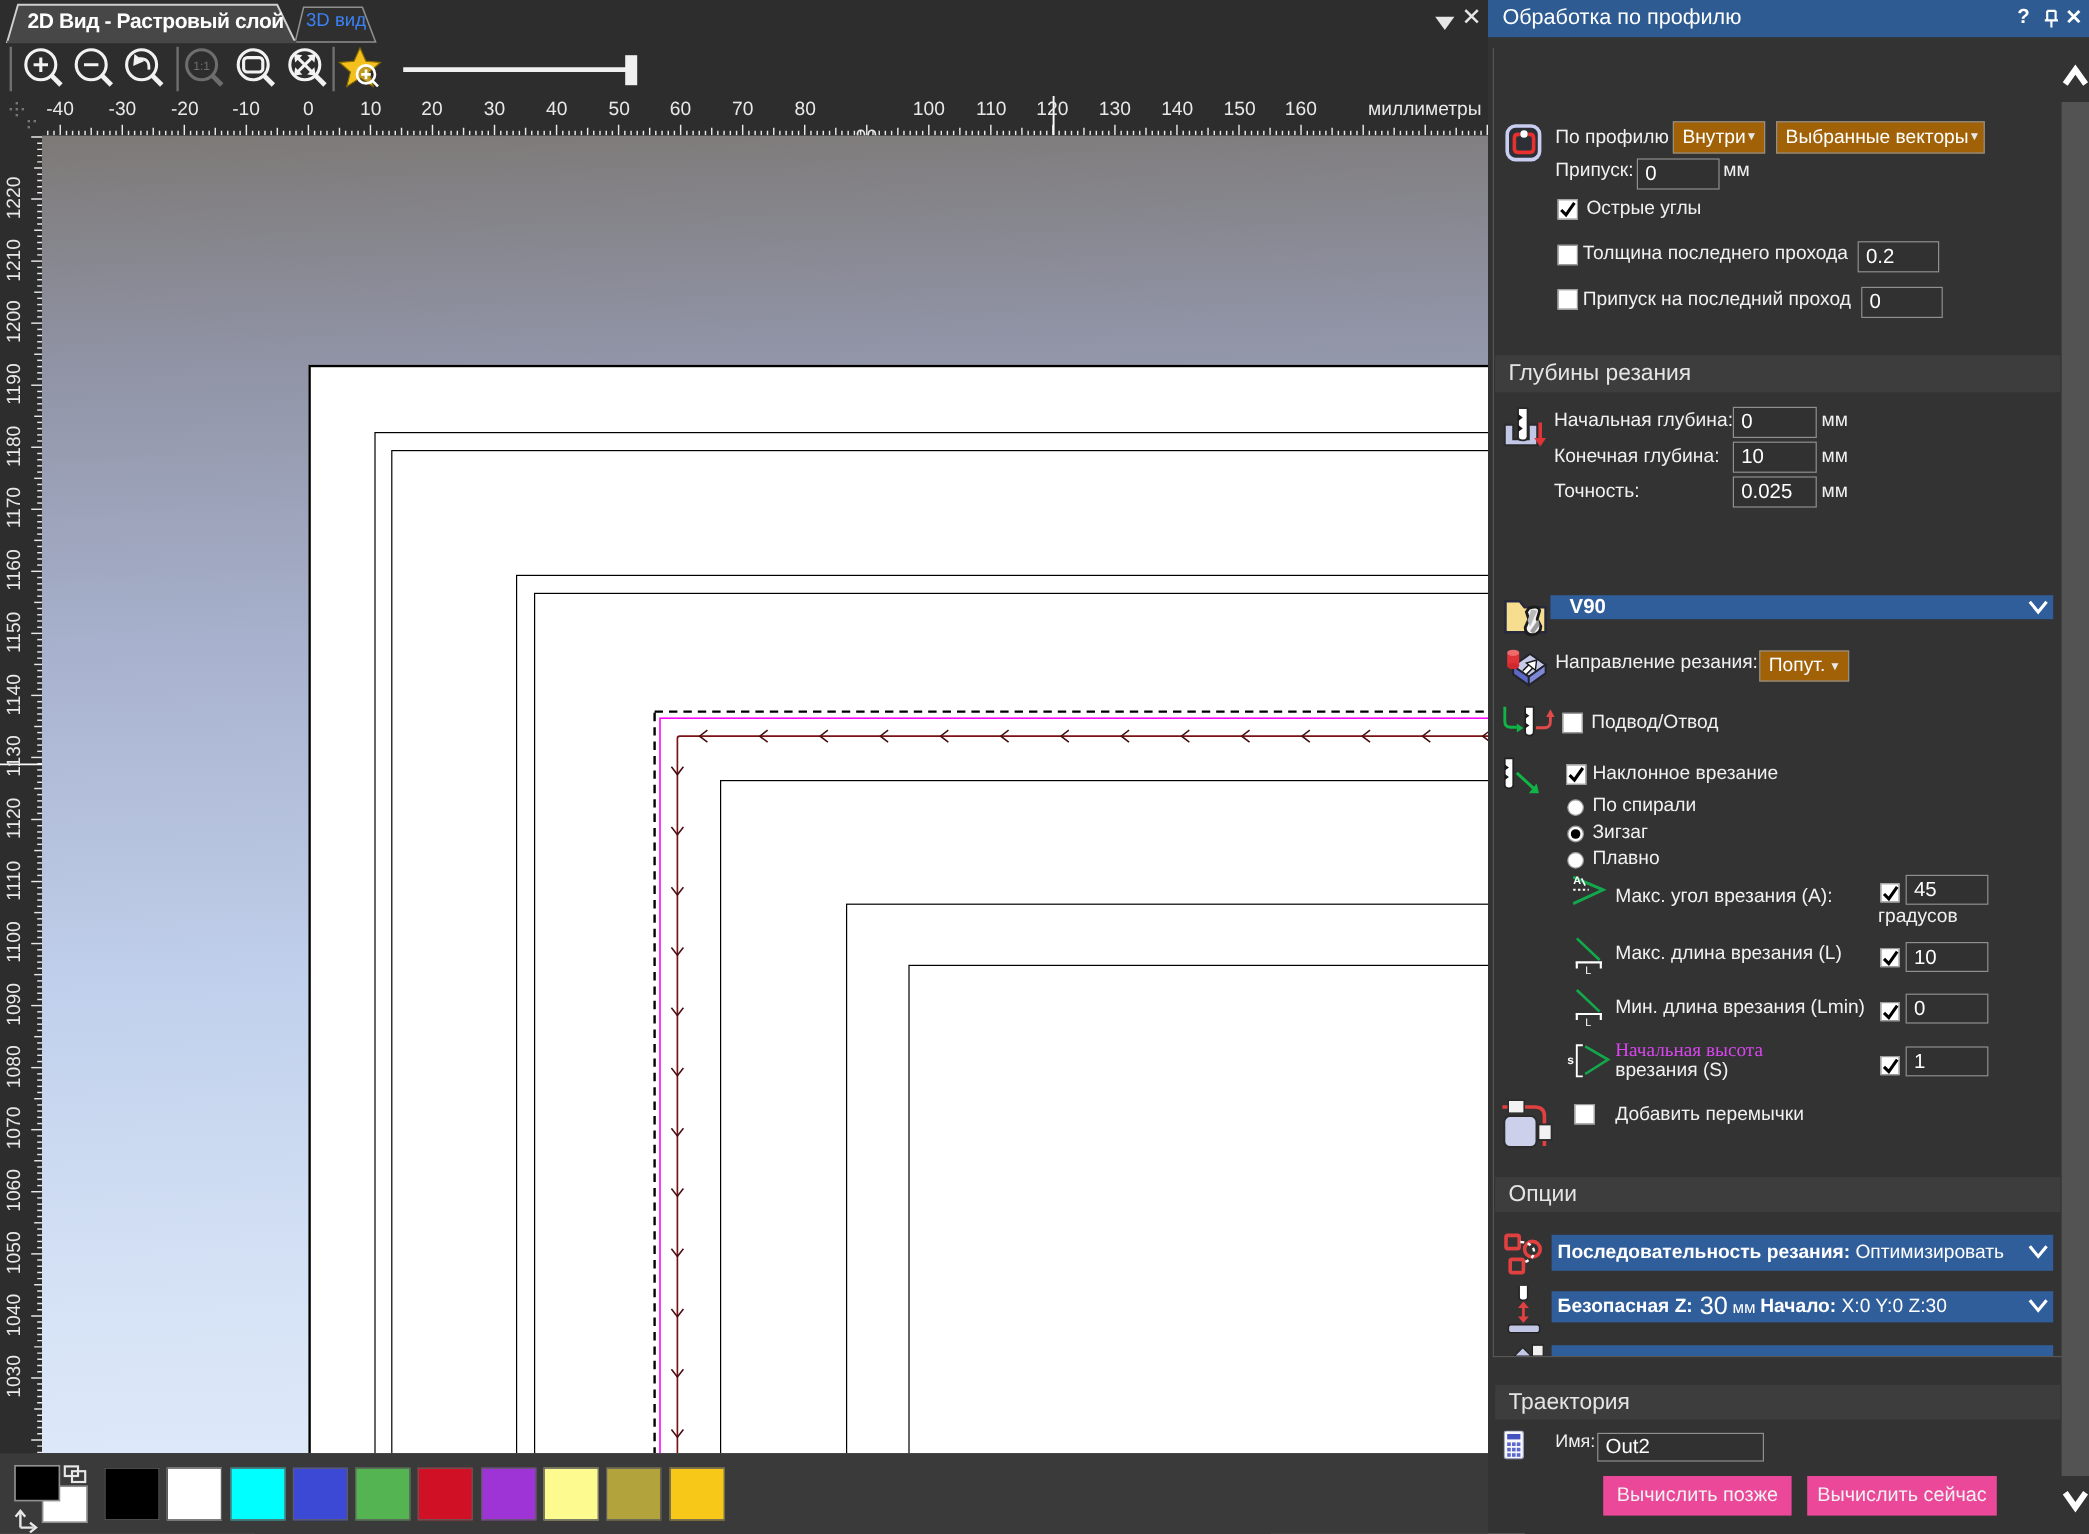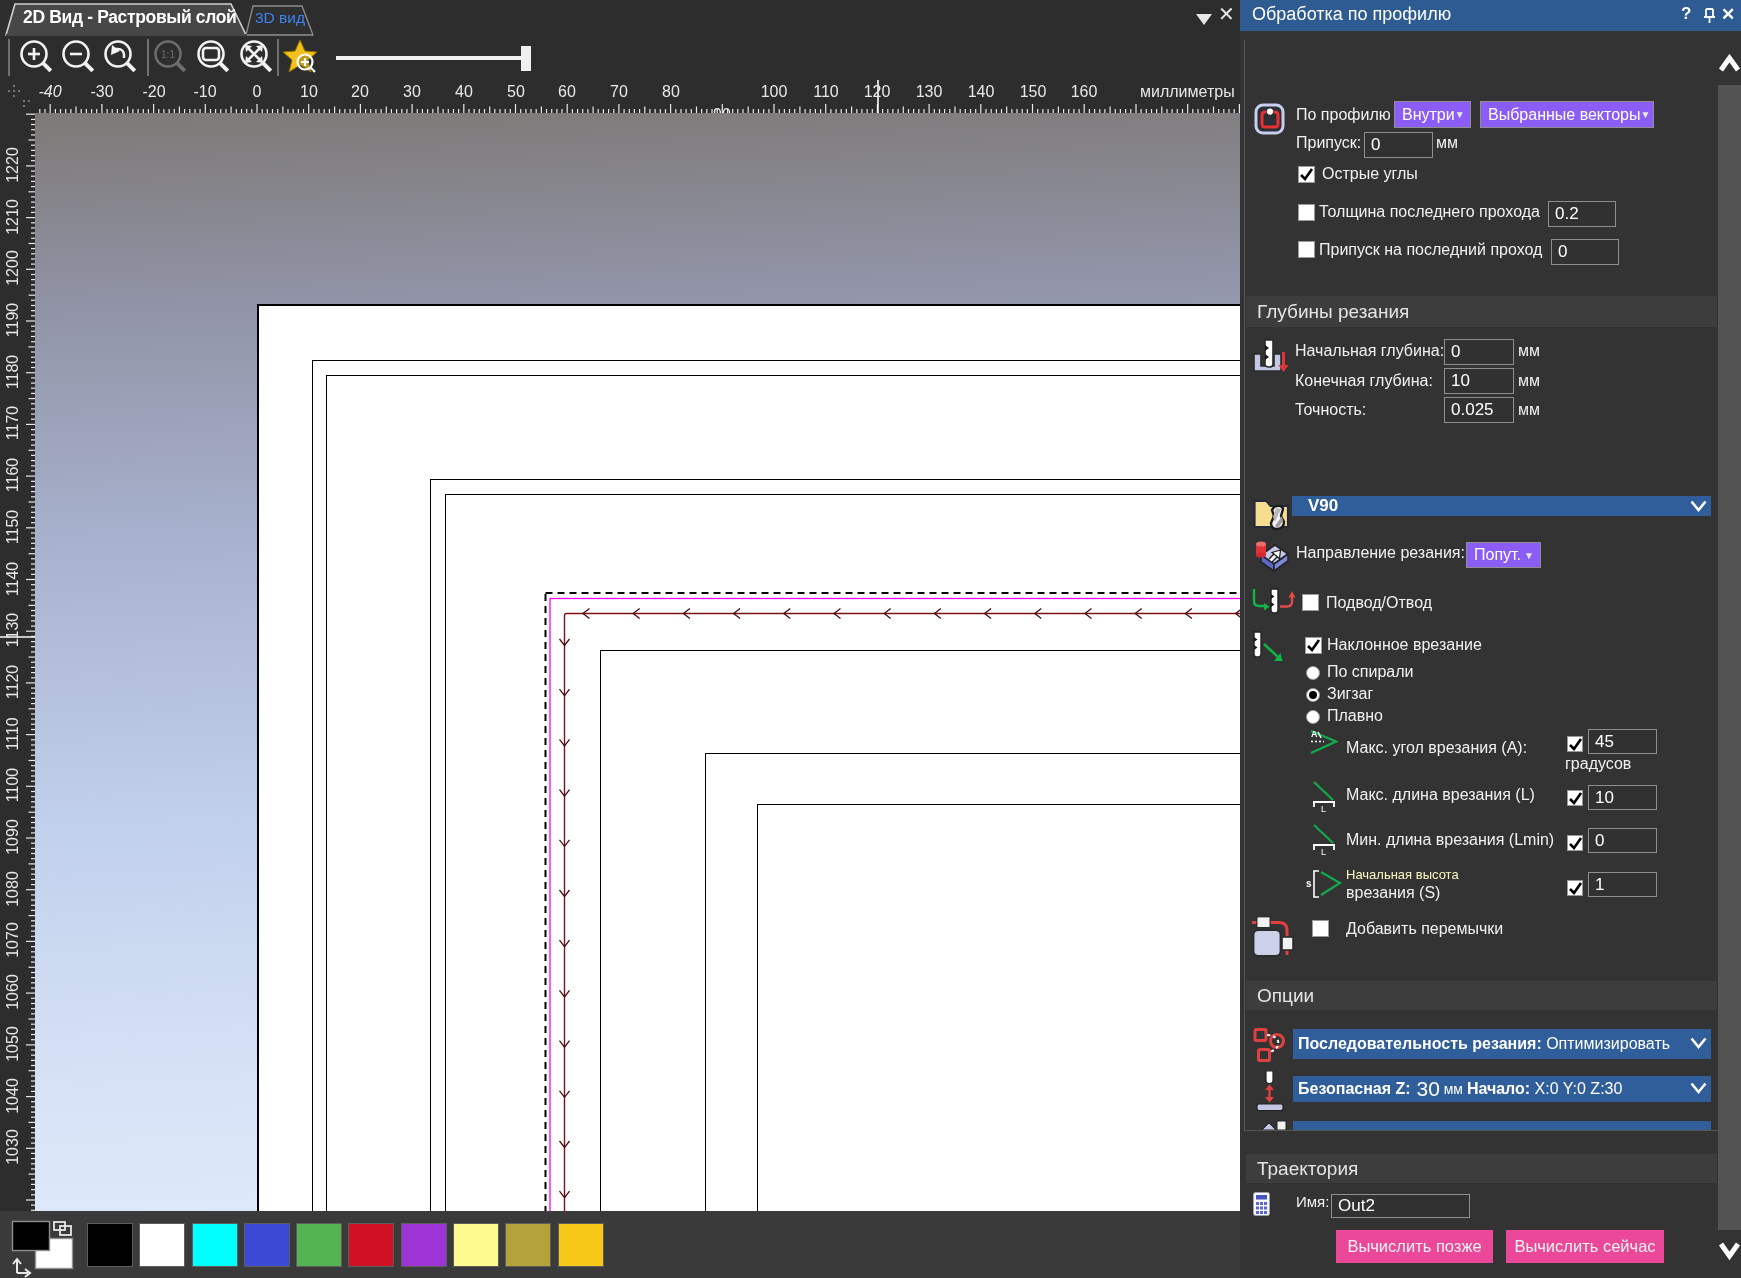--- a/index.html
+++ b/index.html
@@ -3,21 +3,21 @@
 <style>
 html,body{margin:0;padding:0;}
 body{width:1741px;height:1278px;overflow:hidden;background:#333333;
      font-family:"Liberation Sans", sans-serif; position:relative;}
 .a{position:absolute;}
 .lbl{color:#f1f1f1;font-size:16px;white-space:nowrap;}
 .hdr{background:#3d3d3d;color:#e4e4e4;font-size:19px;padding-left:11px;box-sizing:border-box;
      display:flex;align-items:center;}
 .inp{background:#313131;border:1px solid #8f8f8f;color:#ffffff;font-size:17px;
      padding-left:6px;display:flex;align-items:center;white-space:nowrap;box-sizing:border-box;}
-.dd{background:#8b5cf6;border:1px solid #8f8f8f;color:#ffffff;font-size:16px;
+.dd{background:#a16207;border:1px solid #8f8f8f;color:#ffffff;font-size:16px;
     padding-left:7px;display:flex;align-items:center;box-sizing:border-box;white-space:nowrap;}
 .dd .ar{margin-left:auto;margin-right:6px;font-size:10px;color:#e8e8e8;}
 .cb{background:#ffffff;border:1px solid #9a9a9a;box-sizing:border-box;}
 .bluebar{background:#305e9a;color:#fff;display:flex;align-items:center;white-space:nowrap;}
 .btn{background:#ec4899;color:#f2f2f2;font-size:16.5px;display:flex;align-items:center;
      justify-content:center;}
 .rul{color:#e8e8e8;font-size:16px;white-space:nowrap;}
 </style>
 </head><body>
 <div class="a" style="left:0;top:0;width:1240px;height:1278px;background:#2d2d2d;">
@@ -325,21 +325,21 @@
         <line x1="1168.2" y1="29" x2="1168.2" y2="33" stroke="#e8e8e8" stroke-width="1.2"></line>
         <line x1="1173.3" y1="29" x2="1173.3" y2="33" stroke="#e8e8e8" stroke-width="1.2"></line>
         <line x1="1178.5" y1="26.5" x2="1178.5" y2="33" stroke="#e8e8e8" stroke-width="1.2"></line>
         <line x1="1183.7" y1="29" x2="1183.7" y2="33" stroke="#e8e8e8" stroke-width="1.2"></line>
         <line x1="1188.8" y1="29" x2="1188.8" y2="33" stroke="#e8e8e8" stroke-width="1.2"></line>
         <line x1="1194.0" y1="29" x2="1194.0" y2="33" stroke="#e8e8e8" stroke-width="1.2"></line>
         <line x1="1199.2" y1="29" x2="1199.2" y2="33" stroke="#e8e8e8" stroke-width="1.2"></line>
         <line x1="1204.4" y1="24" x2="1204.4" y2="33" stroke="#e8e8e8" stroke-width="1.2"></line>
         <line x1="843" y1="0" x2="843" y2="33" stroke="#fafafa" stroke-width="1.6"></line>
       </svg>
-      <div class="a rul" style="left:-15px;top:3px;width:60px;text-align:center;font-style:italic;">-40</div>
+      <div class="a rul" style="left:-15px;top:3px;width:60px;text-align:center;">-40</div>
       <div class="a rul" style="left:37px;top:3px;width:60px;text-align:center;">-30</div>
       <div class="a rul" style="left:89px;top:3px;width:60px;text-align:center;">-20</div>
       <div class="a rul" style="left:140px;top:3px;width:60px;text-align:center;">-10</div>
       <div class="a rul" style="left:192px;top:3px;width:60px;text-align:center;">0</div>
       <div class="a rul" style="left:244px;top:3px;width:60px;text-align:center;">10</div>
       <div class="a rul" style="left:295px;top:3px;width:60px;text-align:center;">20</div>
       <div class="a rul" style="left:347px;top:3px;width:60px;text-align:center;">30</div>
       <div class="a rul" style="left:399px;top:3px;width:60px;text-align:center;">40</div>
       <div class="a rul" style="left:451px;top:3px;width:60px;text-align:center;">50</div>
       <div class="a rul" style="left:502px;top:3px;width:60px;text-align:center;">60</div>
@@ -826,21 +826,21 @@
     <div class="a inp" style="left:348px;top:828px;width:69px;height:25px;">0</div>
     <svg class="a" style="left:66px;top:869px" width="37" height="30">
       <text x="0" y="18" font-size="10" fill="#fff" font-family="Liberation Sans" font-weight="bold">s</text>
       <g stroke="#fff" stroke-width="1.6" fill="none">
         <path d="M13 2 H8 V28 H13"></path>
       </g>
       <g fill="none" stroke="#12a94c" stroke-width="2.2">
         <path d="M15 3 L34 14 L15 26"></path>
       </g>
     </svg>
-    <div class="a lbl" style="left:106px;top:867px;font-size:13px;color:#fef9c3;">Начальная высота</div>
+    <div class="a lbl" style="left:106px;top:867px;font-size:16px;color:#d946ef;font-family:Liberation Serif, serif;">Начальная высота</div>
     <div class="a lbl" style="left:106px;top:884px;font-size:16px;color:#f1f1f1;">врезания (S)</div>
     <div class="a cb" style="left:327px;top:880px;width:16px;height:16px;">
       <svg width="15" height="15" style="display:block">
         <path d="M2 8 L6 12 L13 2" fill="none" stroke="#000" stroke-width="2.6"></path>
       </svg>
     </div>
     <div class="a inp" style="left:348px;top:872px;width:69px;height:25px;">1</div>
     <svg class="a" style="left:11px;top:916px" width="43" height="42">
       <g fill="none" stroke="#e04040" stroke-width="3">
         <path d="M1 6.5 H28 Q36 6.5 36 14 V39"></path>

